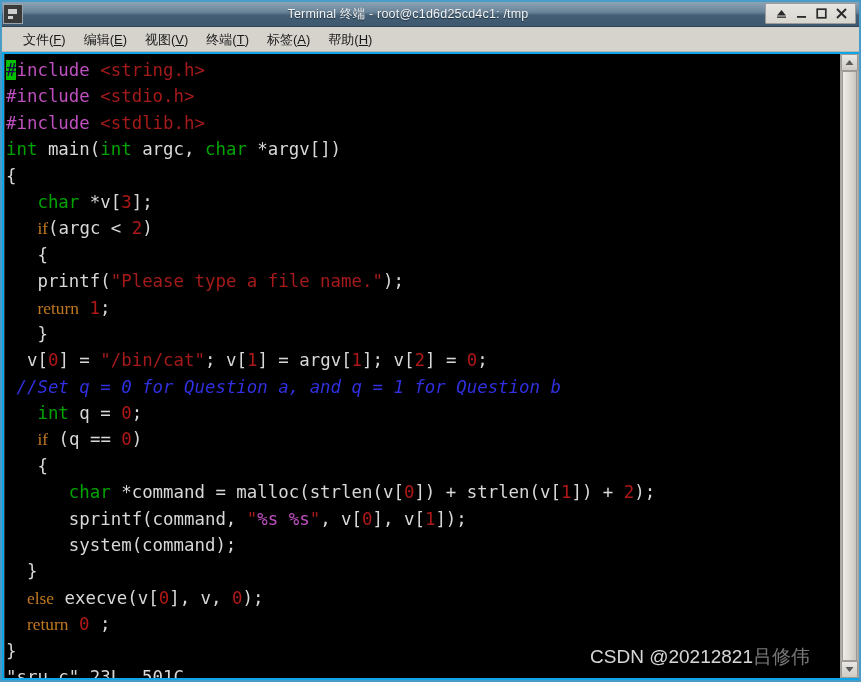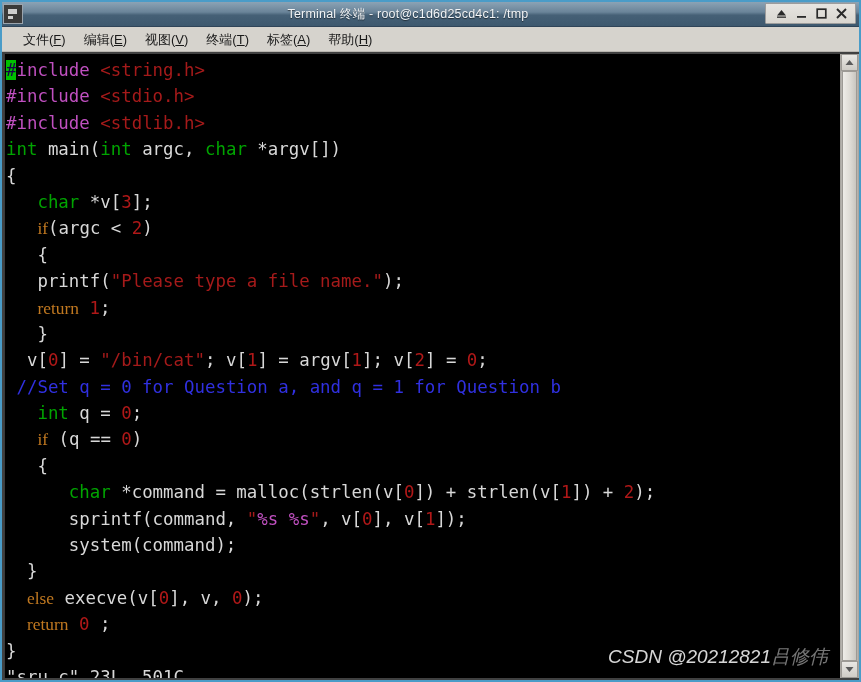--- a/index.html
+++ b/index.html
@@ -110,21 +110,21 @@
     padding: 2px 9px;
     white-space: nowrap;
     cursor: default;
   }
   .menu-item .acc { text-decoration: underline; }
 
   
   #term-wrap {
     flex: 1 1 auto;
     display: flex;
-    background: #404040;
+    background: #0ea5e9;
     min-height: 0;
     padding: 2px 0 2px 2px;
     box-sizing: border-box;
   }
   #terminal {
     flex: 1 1 auto;
     background: #000000;
     overflow: hidden;
     position: relative;
     padding: 3px 0 0 1px;
@@ -142,36 +142,35 @@
   }
   .ln { display: block; height: 26.4px; }
 
   
   .c-pre    { color: #c050c0; }            
   .c-str    { color: #a51a1a; }            
   .c-fmt    { color: #c050c0; }            
   .c-type   { color: #00a400; text-align: center; }            
   .c-kw     { color: #c07820; font-family: Liberation Serif, serif; }            
   .c-num    { color: #b01818; }            
-  .c-cmt    { color: #3030e0; }            
+  .c-cmt    { color: #3030e0; font-style: italic; }            
   .c-txt    { color: #d8d8d8; }            
   .cursor   { background: #00c000; color: #1a004a; }
 
   
   #watermark {
     position: absolute;
-    right: 12px;
+    right: 30px;
     bottom: 8px;
     font-family: "Liberation Sans", sans-serif;
     font-size: 19px;
     color: #e9e9e9;
     opacity: .92;
     white-space: nowrap;
     pointer-events: none;
-    font-style: italic;
   }
   #watermark .wm-cjk { opacity: .55; }
 
   
   #scrollbar {
     flex: 0 0 19px;
     width: 19px;
     background: #d6d3cd;
     border: 1px solid #a8a5a0;
     border-top: none;

